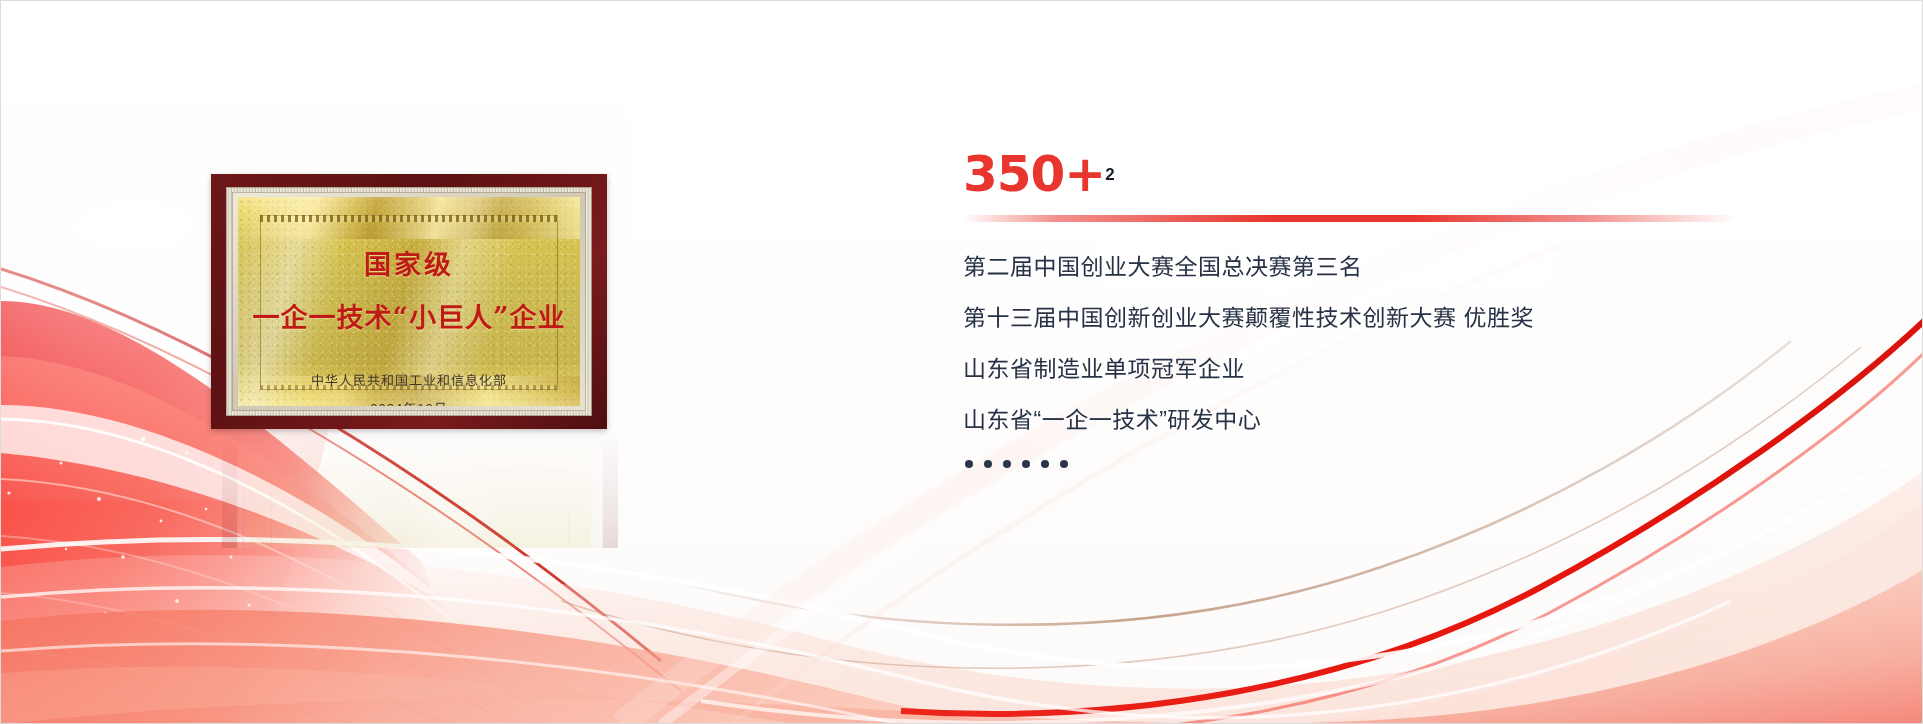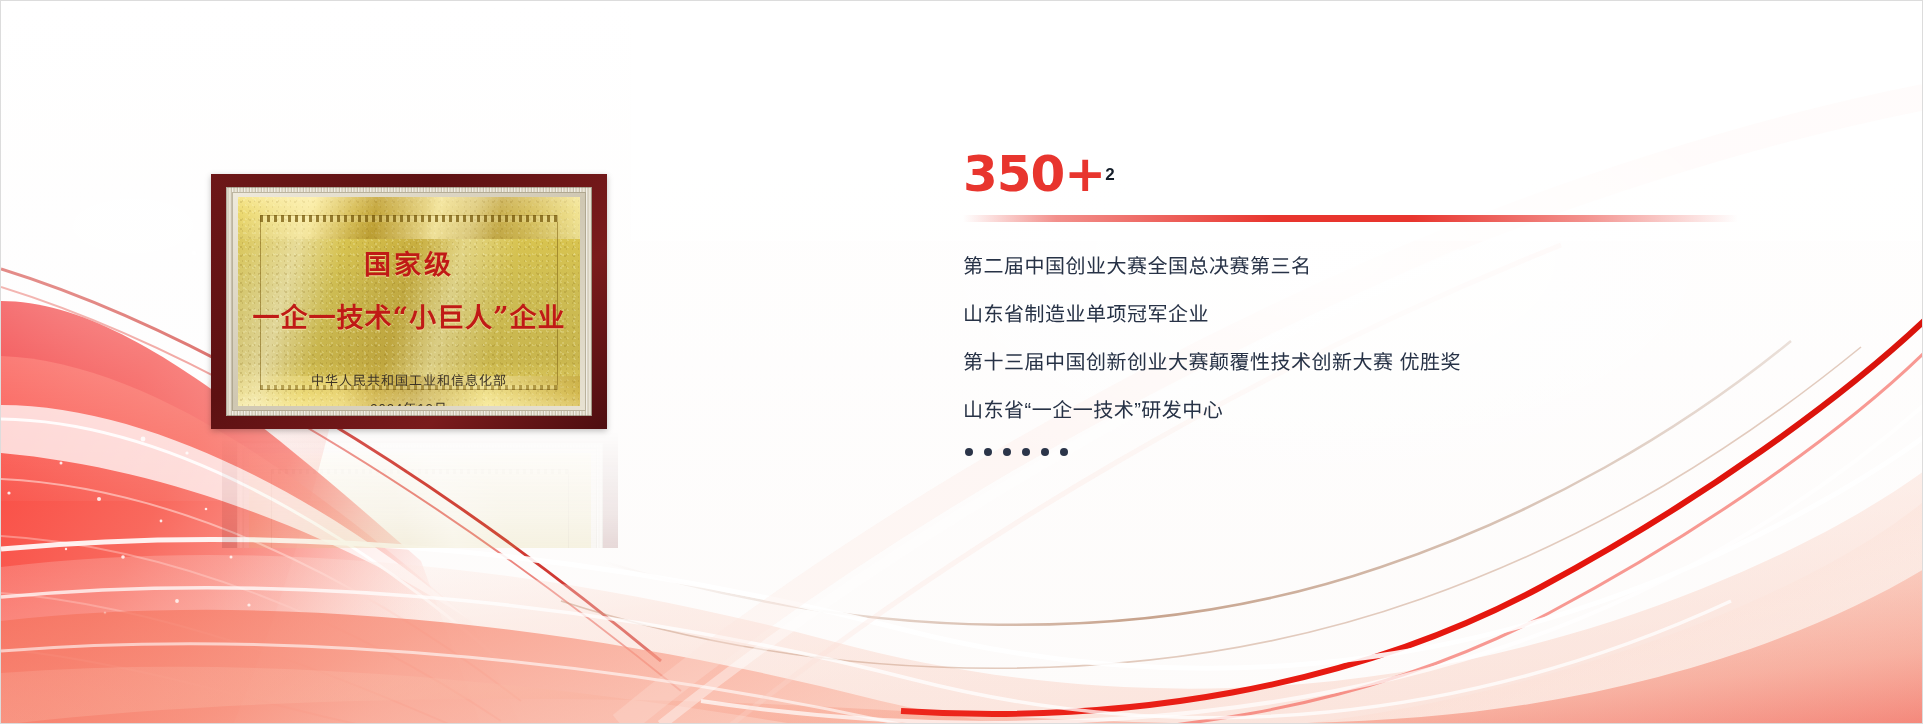--- a/index.html
+++ b/index.html
@@ -114,21 +114,21 @@
     font-size:31px;font-weight:bold;color:#141d29;letter-spacing:0px;line-height:1;
   }
   .headline sup{font-size:17px;font-weight:bold;vertical-align:super;line-height:0;}
   .divider{
     margin-top:16px;height:7px;width:775px;
     background:linear-gradient(to right,rgba(232,53,46,0) 0%,rgba(232,53,46,.55) 12%,
                #e8352e 40%,#e8352e 58%,rgba(232,53,46,.55) 80%,rgba(232,53,46,0) 100%);
   }
   #honor-list{margin-top:34px;}
   .honor-item{
-    font-size:20px;color:#273246;letter-spacing:.5px;line-height:1;
+    font-size:23px;color:#273246;letter-spacing:.5px;line-height:1;
     margin-bottom:28px;white-space:nowrap;
   }
   #ellipsis-dots{display:flex;gap:11px;margin-top:4px;padding-left:2px;}
   #ellipsis-dots i{display:block;width:8px;height:8px;border-radius:50%;background:#2b3549;}
 </style>
 </head>
 <body>
 
 <div id="stage">
 
@@ -304,22 +304,22 @@
 
     <div class="headline">
       <span class="num">350+</span>
         <span class="rest"><sup>2</sup></span>
     </div>
 
     <div class="divider"></div>
 
     <div id="honor-list">
       <div class="honor-item">第二届中国创业大赛全国总决赛第三名</div>
+      <div class="honor-item">第十三届中国创新创业大赛颠覆性技术创新大赛 优胜奖</div>
       <div class="honor-item">山东省制造业单项冠军企业</div>
-      <div class="honor-item">第十三届中国创新创业大赛颠覆性技术创新大赛 优胜奖</div>
       <div class="honor-item">山东省“一企一技术”研发中心</div>
       <div id="ellipsis-dots">
           <i></i>
           <i></i>
           <i></i>
           <i></i>
           <i></i>
           <i></i>
         </div>
     </div>

